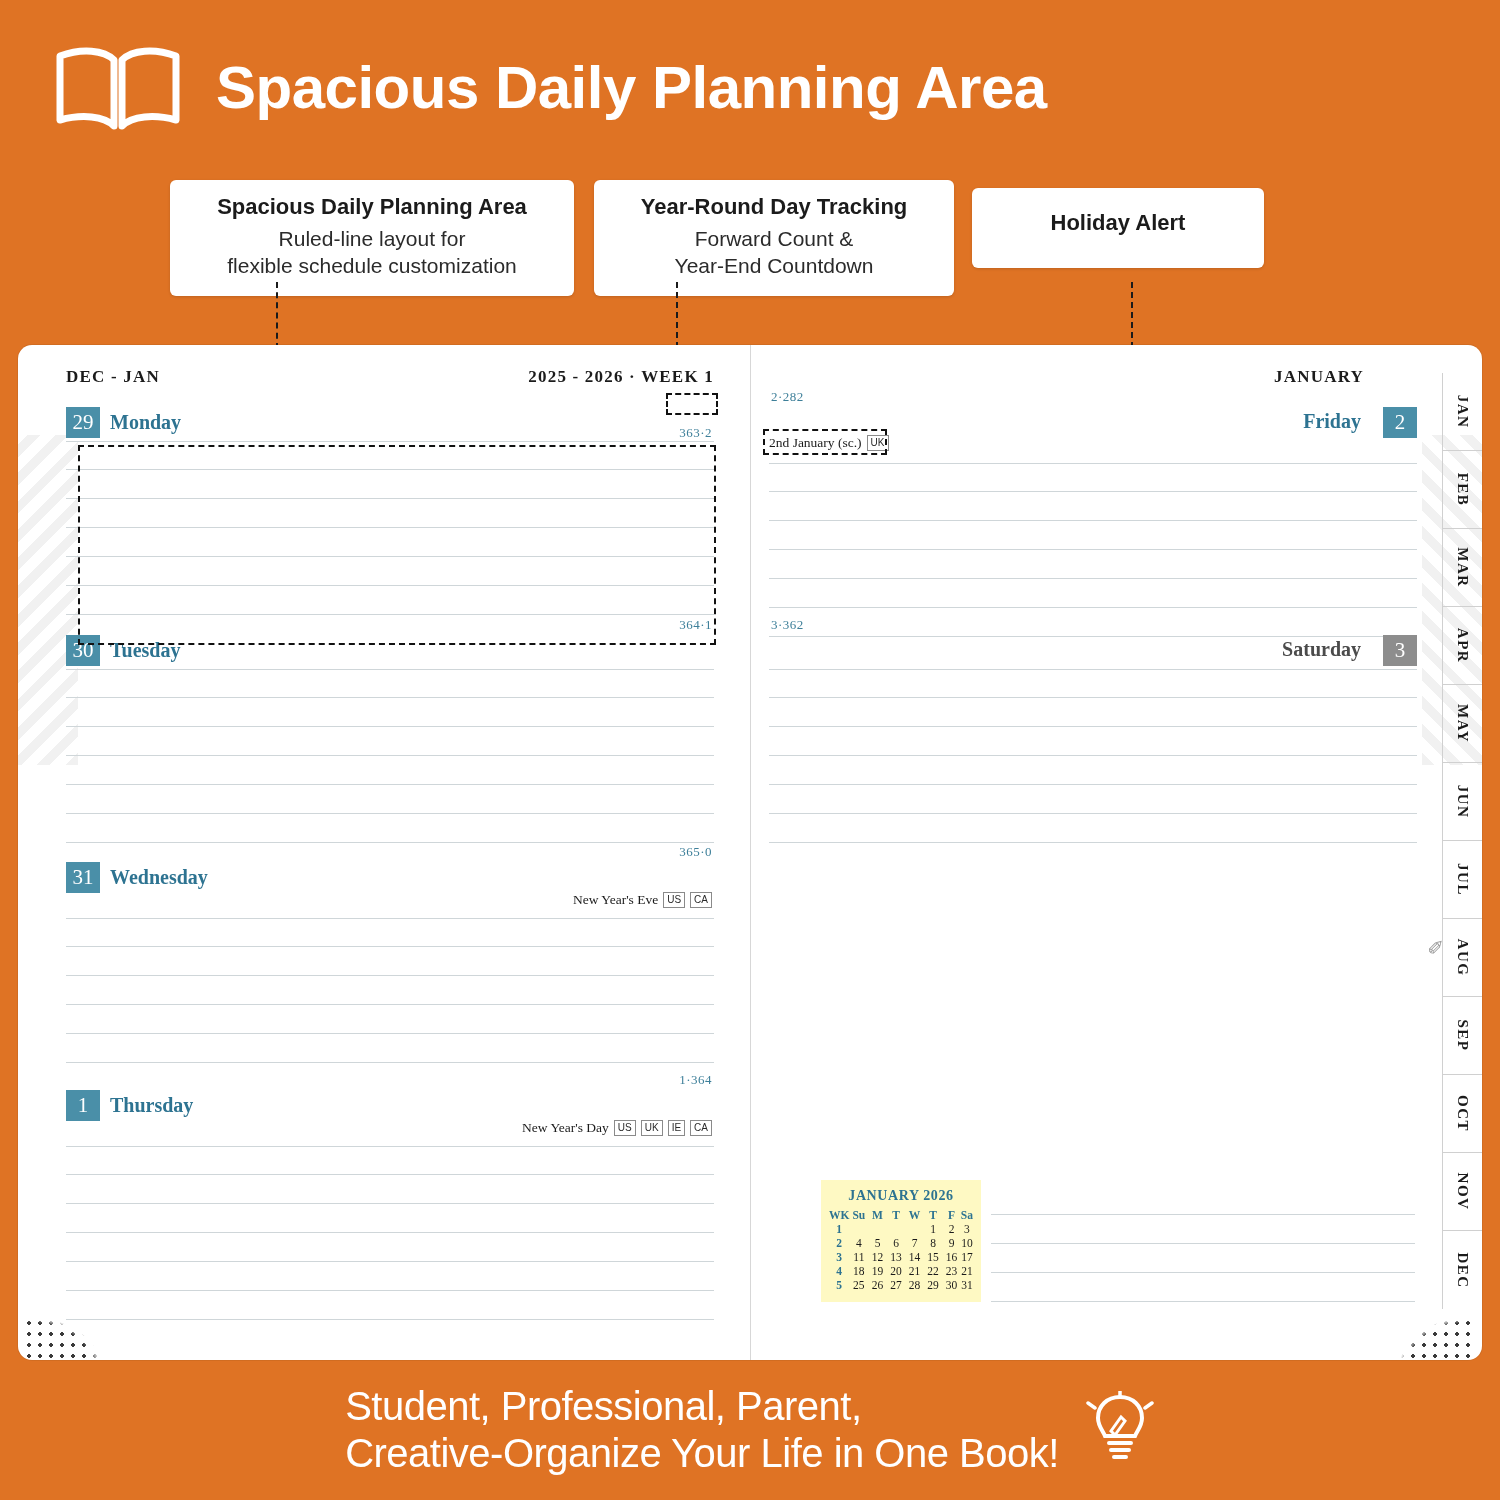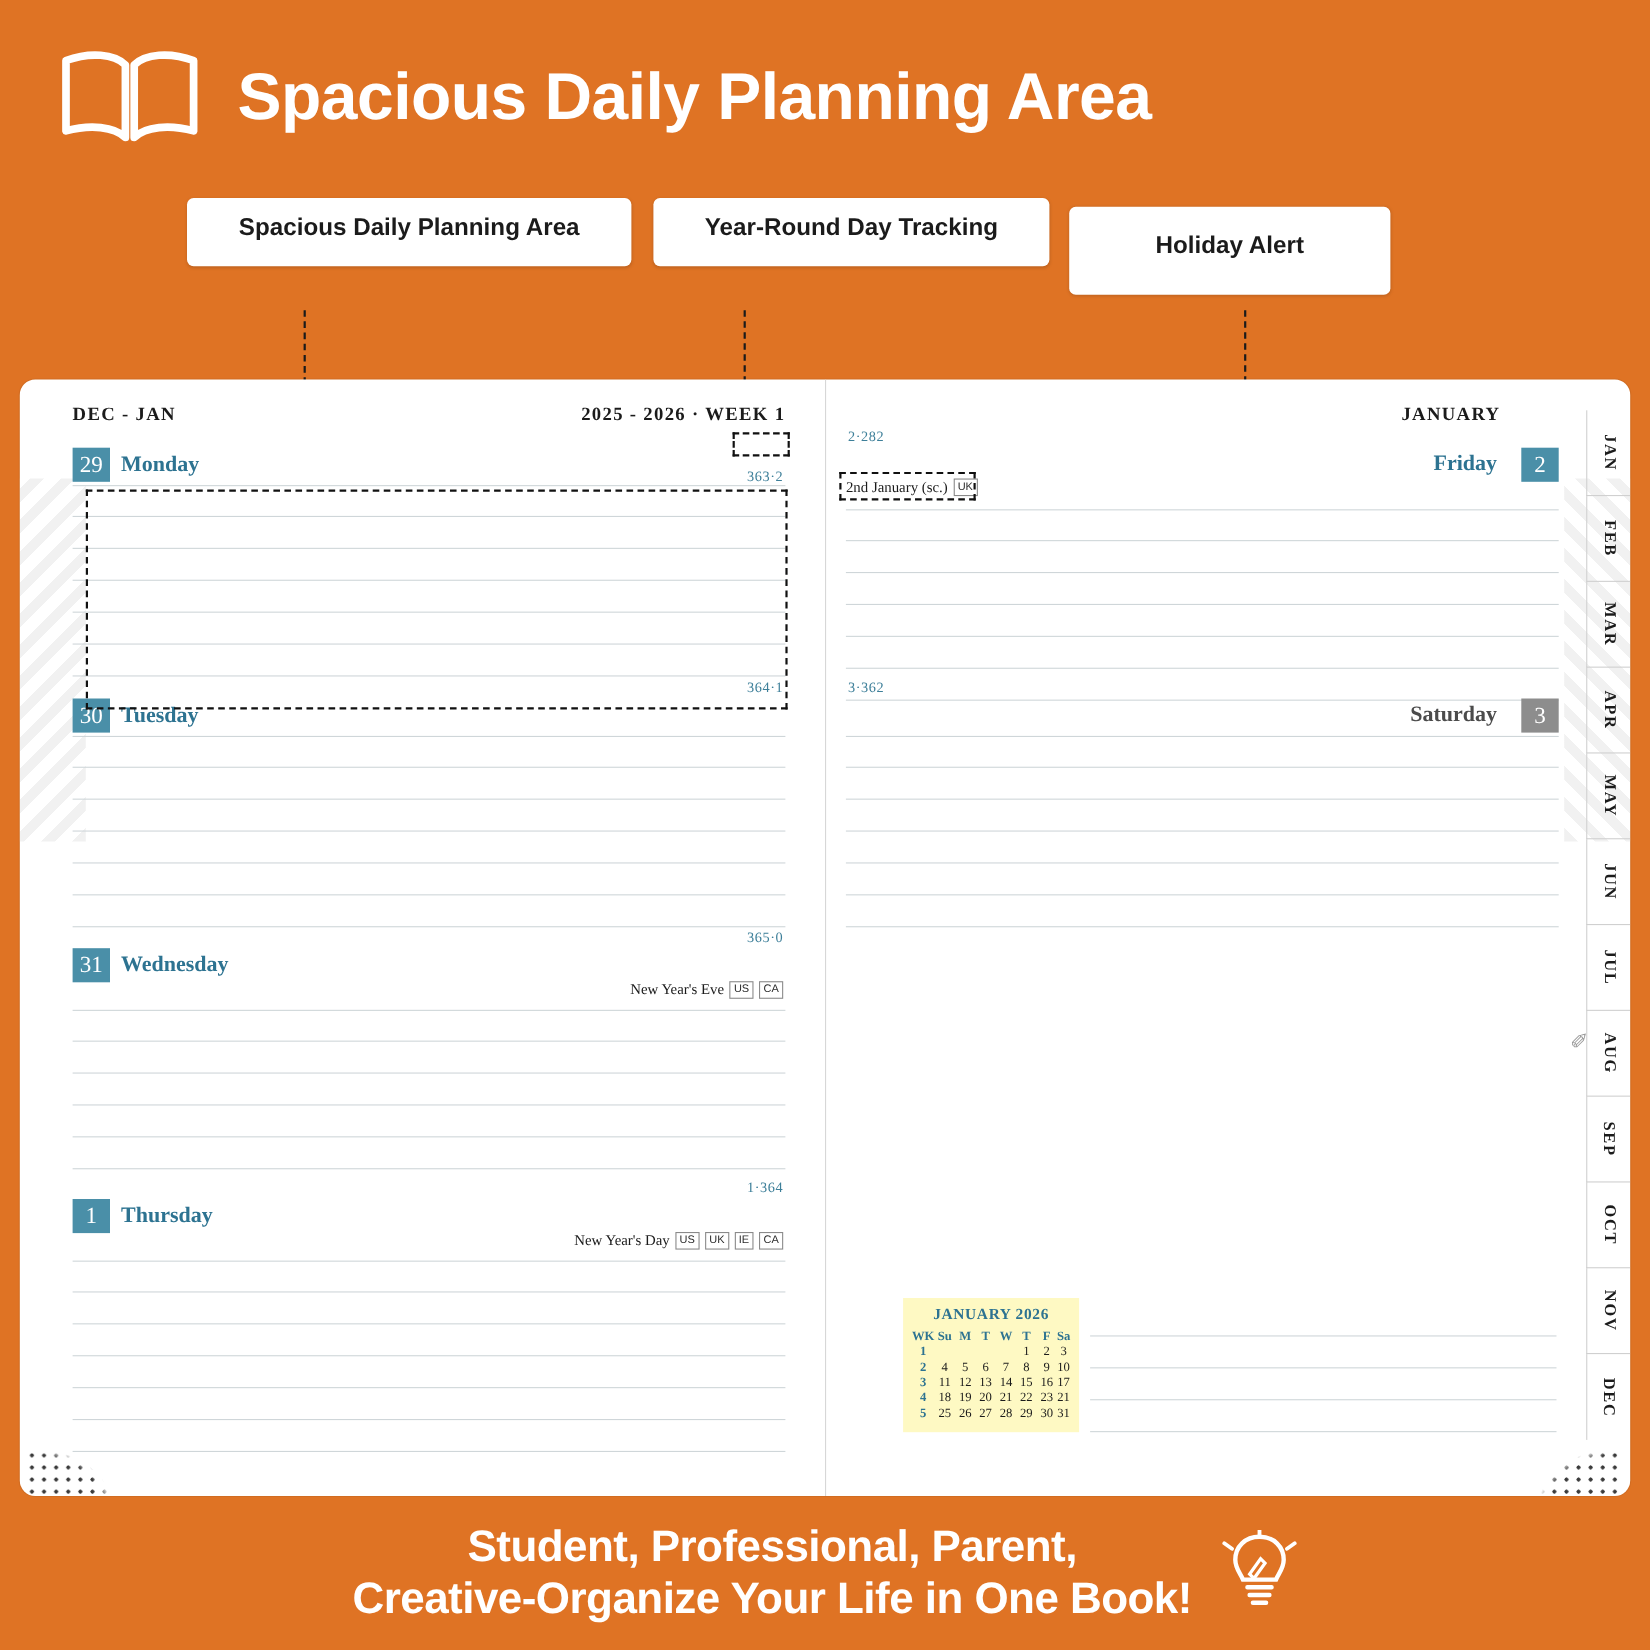--- a/index.html
+++ b/index.html
@@ -169,43 +169,45 @@
 
   
   #pen { position:absolute; right:38px; bottom:400px; color:#9a9a9a; font-size:20px; }
 
   
   #footer {
     position:absolute; left:0; bottom:0; width:1500px; height:140px;
     display:flex; align-items:center; justify-content:center;
   }
   #footer-text {
-    color:#fff; font-size:40px; font-weight:bold; text-align:center;
+    color:#fff; font-size:40px; font-weight:normal; text-align:left;
     line-height:1.18; letter-spacing:-0.5px;
   }
   #bulb { margin-left:26px; }
 </style>
 </head>
 <body>
 
 <div id="header">
   <span id="book-icon">
     <svg width="132" height="92" viewBox="0 0 132 92" fill="none">
       <path d="M8 14 C30 6 52 8 62 18 L62 84 C52 74 30 72 8 78 Z" stroke="#ffffff" stroke-width="7" fill="none" stroke-linejoin="round"></path>
       <path d="M124 14 C102 6 80 8 70 18 L70 84 C80 74 102 72 124 78 Z" stroke="#ffffff" stroke-width="7" fill="none" stroke-linejoin="round"></path>
     </svg>
   </span>
   <div id="header-title">Spacious Daily Planning Area</div>
 </div>
 
 <div class="callout" id="callout1">
   <div class="c-title">Spacious Daily Planning Area</div>
+  <div class="c-sub">Ruled-line layout for<br>flexible schedule customization</div>
 </div>
 <div class="callout" id="callout2">
   <div class="c-title">Year-Round Day Tracking</div>
+  <div class="c-sub">Forward Count &amp;<br>Year-End Countdown</div>
 </div>
 <div class="callout" id="callout3">
   <div class="c-title">Holiday Alert</div>
 </div>
 
 <div class="leader" id="leader1"></div>
 <div class="leader" id="leader2"></div>
 <div class="leader" id="leader3"></div>
 <div class="leader-h" id="leader3h"></div>
 <div class="leader-dot" id="dot1"></div>

